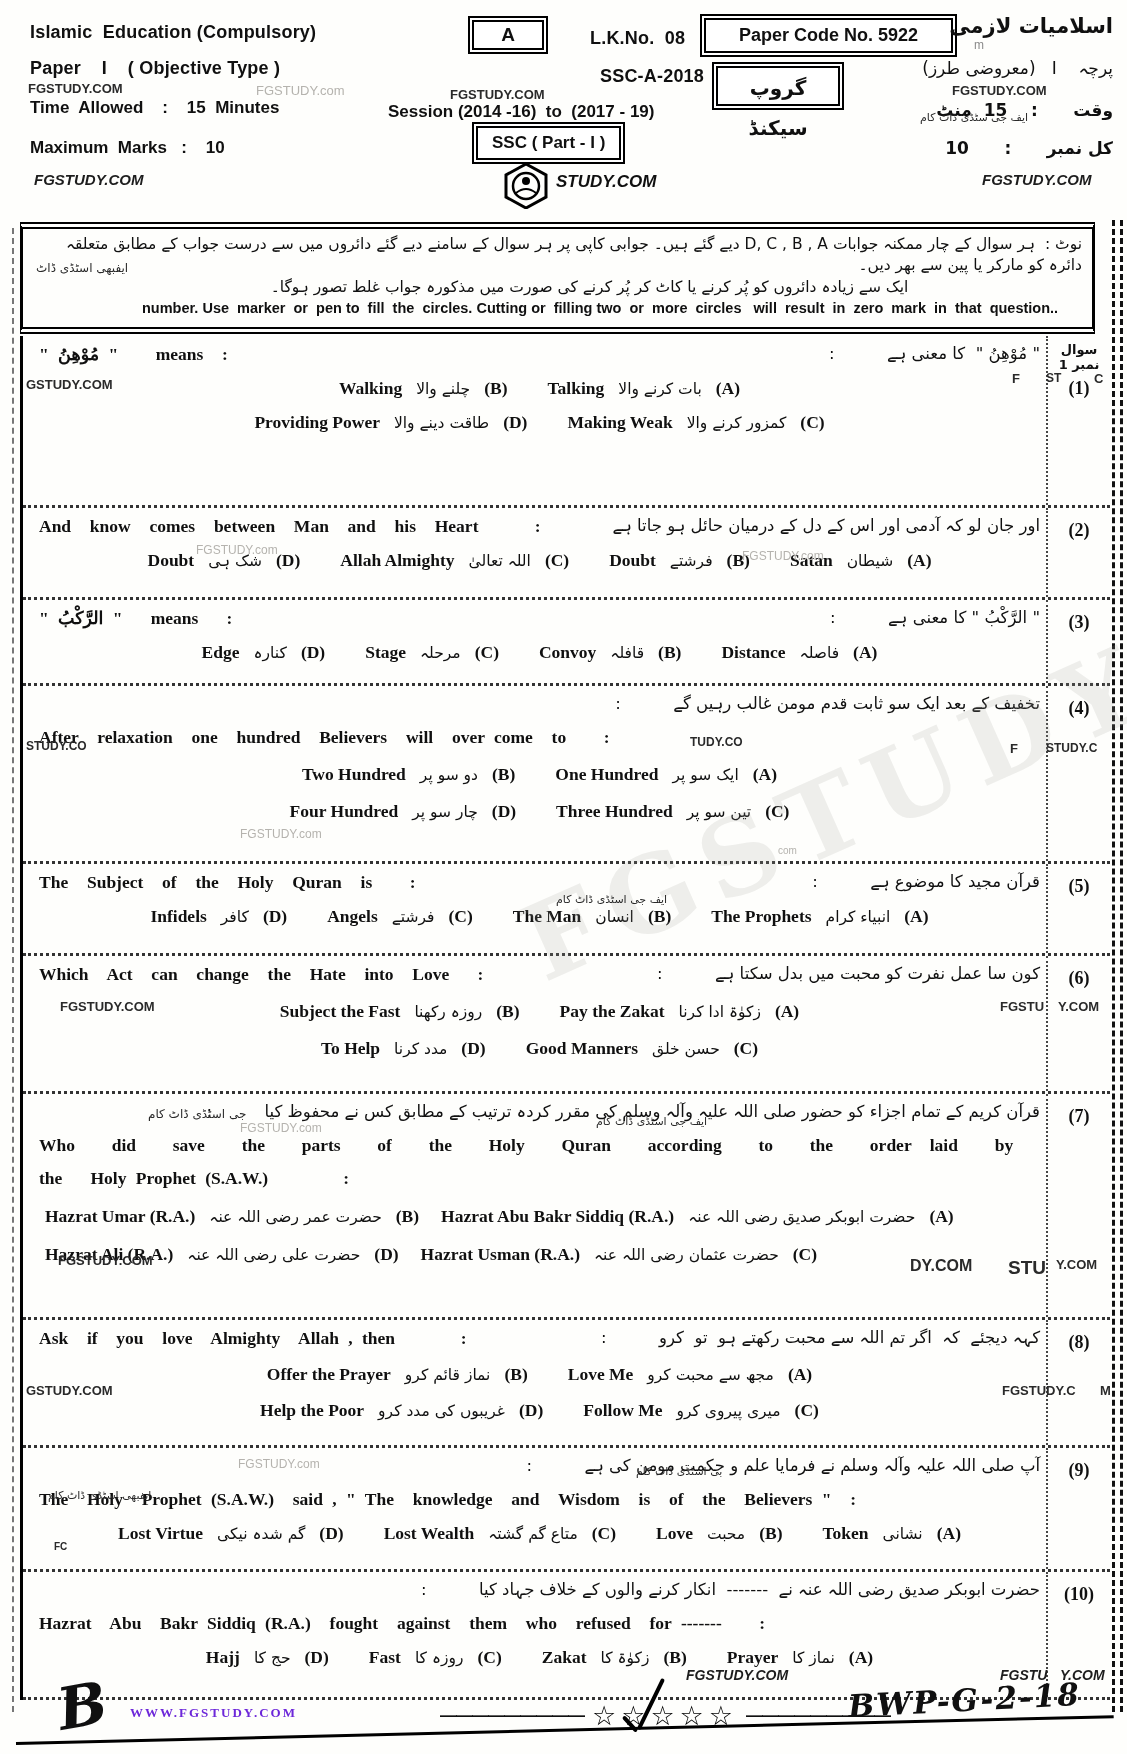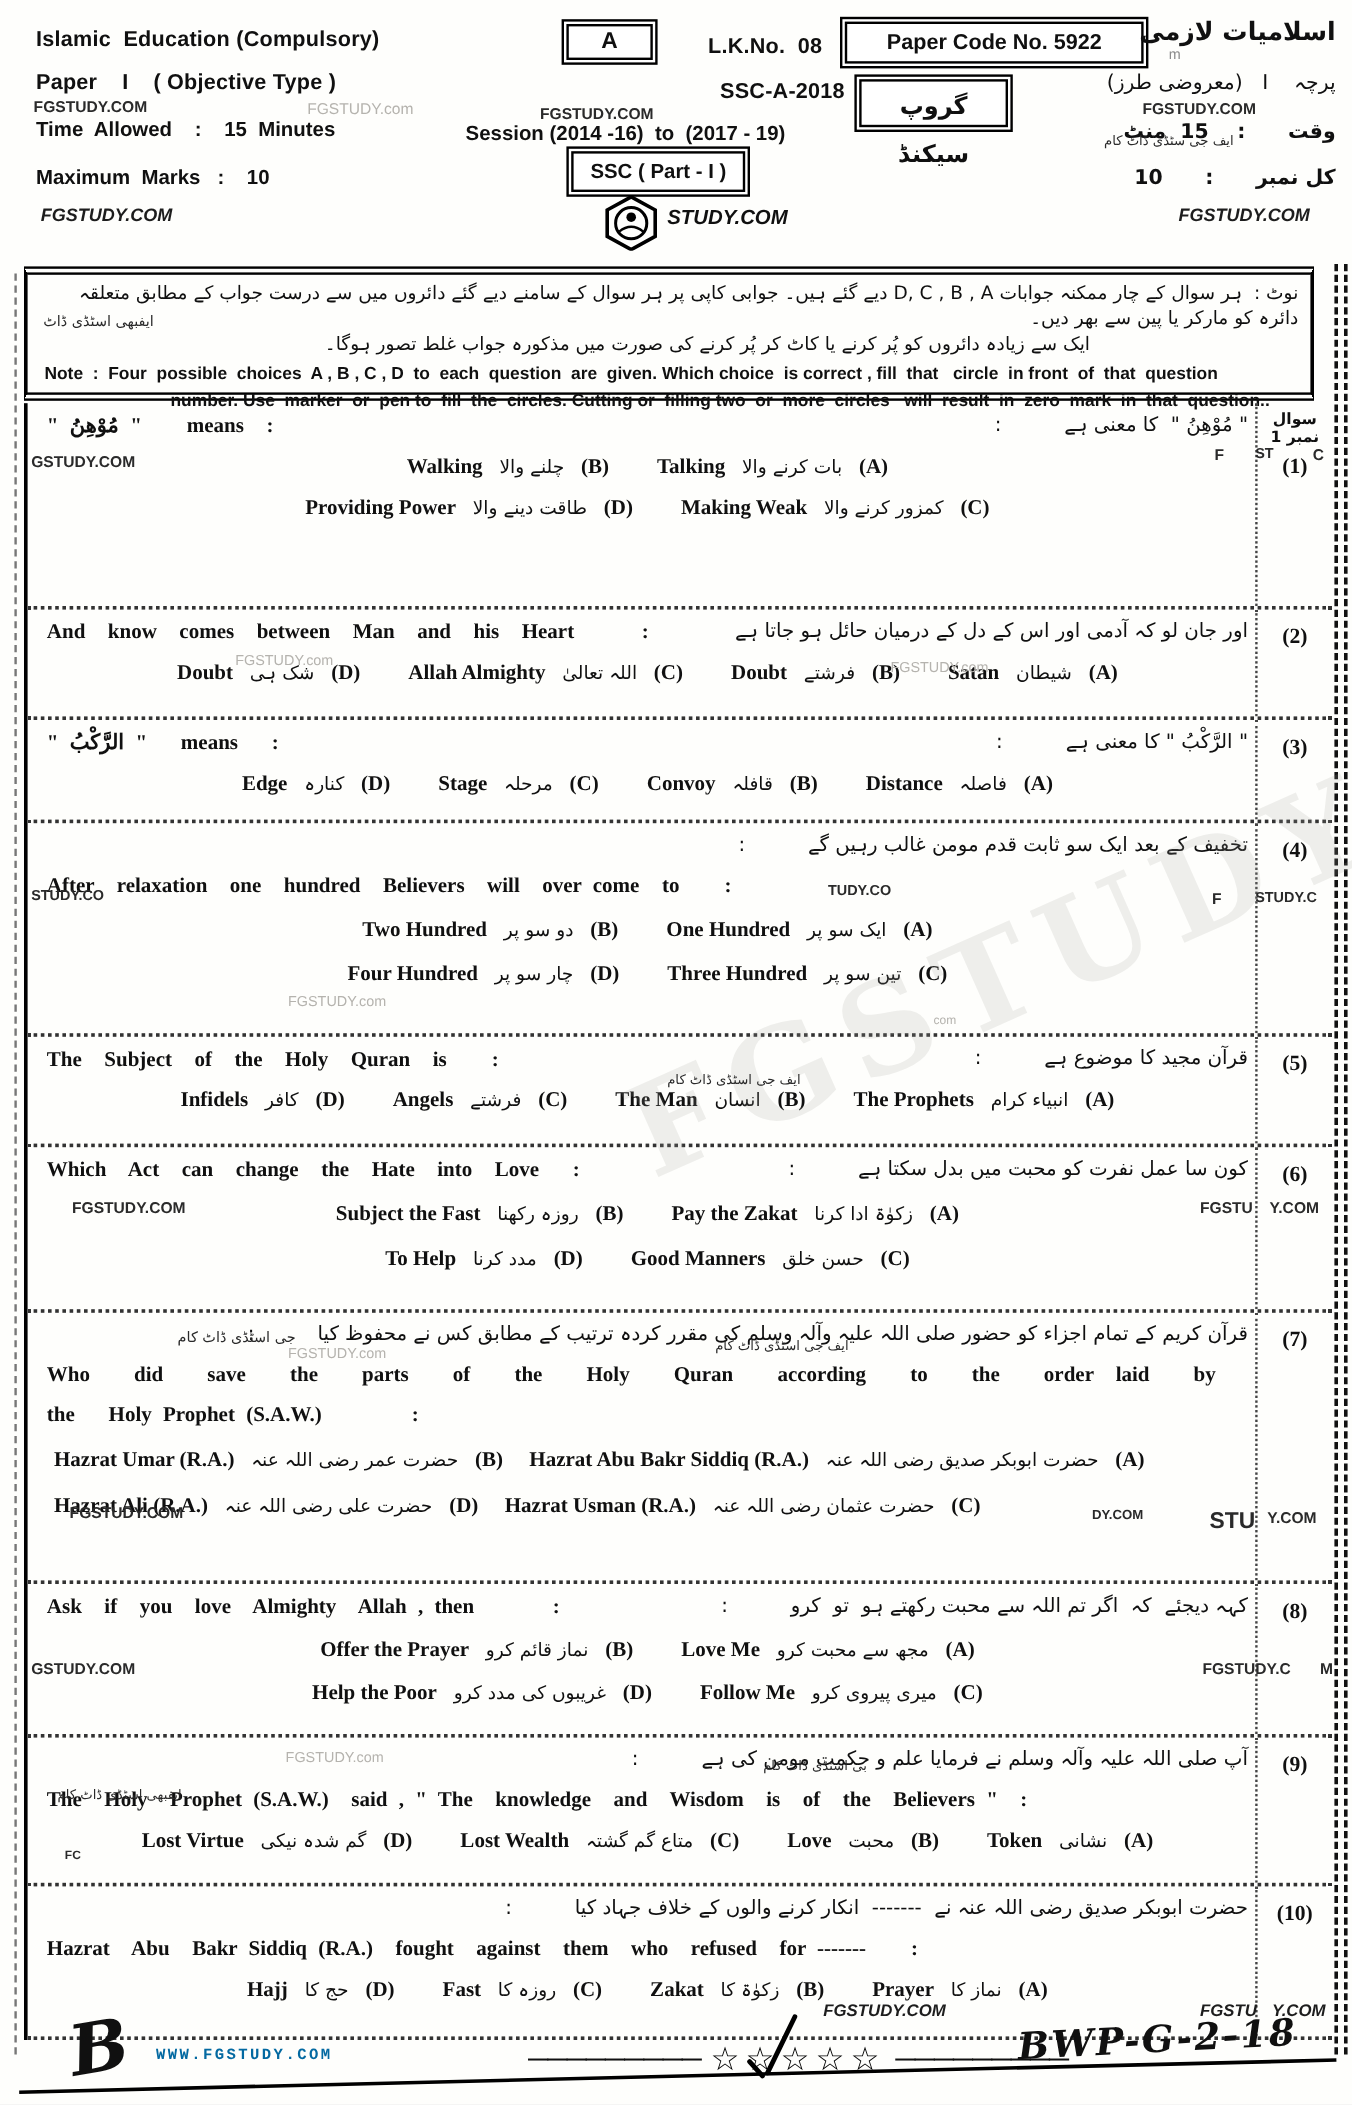--- a/index.html
+++ b/index.html
@@ -9,21 +9,21 @@
   
   .h-bold{font-weight:bold;font-size:18px;white-space:pre-wrap;letter-spacing:.2px;}
   .h-small{font-weight:bold;font-size:17px;white-space:pre-wrap;}
   .dbox{border:6px double #000;text-align:center;font-weight:bold;background:#fff;box-sizing:border-box;}
   .ur{font-family:"DejaVu Sans",sans-serif;direction:rtl;white-space:pre-wrap;}
   
   .wm{position:absolute;white-space:nowrap;line-height:1;}
   .wm.dark{font-weight:bold;color:#2a2a2a;font-family:"Liberation Sans",sans-serif;}
   .wm.itl{font-weight:bold;font-style:italic;color:#1d1d1d;font-family:"Liberation Sans",sans-serif;}
   .wm.faint{color:#b5b3ae;font-family:"Liberation Sans",sans-serif;}
-  .wm.gray{color:#0369a1;font-weight:bold;letter-spacing:2px;font-family:Liberation Mono, monospace;}
+  .wm.gray{color:#6d28d9;font-weight:bold;letter-spacing:2px;font-family:Liberation Serif, serif;}
   .wm.urwm{color:#2a2a2a;font-family:"DejaVu Sans",sans-serif;direction:rtl;}
   #big-wm{position:absolute;left:500px;top:750px;font-size:105px;font-weight:bold;
           color:rgba(160,158,152,.17);transform:rotate(-24deg);letter-spacing:14px;
           font-family:"DejaVu Serif",serif;pointer-events:none;}
   
   #note-box{position:absolute;left:20px;top:222px;width:1075px;height:112px;box-sizing:border-box;
             border-top:7px double #000;border-bottom:7px double #000;
             border-left:3px solid #000;border-right:3px solid #000;background:transparent;
             padding:5px 10px 0 14px;}
   .note-ur{font-family:"DejaVu Sans",sans-serif;direction:rtl;font-size:15.5px;white-space:pre-wrap;text-align:right;line-height:1.35;}
@@ -112,21 +112,20 @@
   </div>
 
   <div class="abs ur" style="right:14px;top:14px;font-size:21px;font-weight:bold;">اسلامیات لازمی</div>
   <div class="abs ur" style="right:14px;top:58px;font-size:17px;">پرچہ    I   (معروضی طرز)</div>
   <div class="abs ur" style="right:14px;top:100px;font-size:17px;font-weight:bold;">وقت      :    15  منٹ</div>
   <div class="abs ur" style="right:14px;top:138px;font-size:17px;font-weight:bold;">کل نمبر      :      10</div>
 
   <div id="note-box">
     <div class="note-ur">نوٹ :  ہر سوال کے چار ممکنہ جوابات D, C , B , A دیے گئے ہیں۔ جوابی کاپی پر ہر سوال کے سامنے دیے گئے دائروں میں سے درست جواب کے مطابق متعلقہ دائرہ کو مارکر یا پین سے بھر دیں۔</div>
     <div class="note-ur note-ur2">ایک سے زیادہ دائروں کو پُر کرنے یا کاٹ کر پُر کرنے کی صورت میں مذکورہ جواب غلط تصور ہوگا۔</div>
-    <div class="note-en">Note  :  Four  possible  choices  A , B , C , D  to  each  question  are  given. Which choice  is correct , fill  that   circle  in front  of  that  question</div>
     <div class="note-en note-en2">number. Use  marker  or  pen to  fill  the  circles. Cutting or  filling two  or  more  circles   will  result  in  zero  mark  in  that  question..</div>
   </div>
   <div class="wm urwm" style="left:36px;top:262px;font-size:12px;">ایفبھی اسٹڈی ڈاٹ</div>
 
   <div id="qtable">
       <div class="q-row inline n1" style="height: 172px;">
         <div class="q-main">
           <div class="q-title">
             <div class="q-en">" مُوْهِنُ "    means  :</div>
             <div class="q-ur">" مُوْهِنُ "  کا معنی ہے          :</div>
@@ -508,21 +507,21 @@
       <span class="wm faint" style="left: 240px; top: 828px; font-size: 12px;">FGSTUDY.com</span>
       <span class="wm faint" style="left: 778px; top: 846px; font-size: 10px;">com</span>
       <span class="wm urwm" style="left: 556px; top: 894px; font-size: 11px;">ایف جی اسٹڈی ڈاٹ کام</span>
       <span class="wm dark" style="left: 60px; top: 1000px; font-size: 13px;">FGSTUDY.COM</span>
       <span class="wm dark" style="left: 1000px; top: 1000px; font-size: 13px;">FGSTU</span>
       <span class="wm dark" style="left: 1058px; top: 1000px; font-size: 13px;">Y.COM</span>
       <span class="wm urwm" style="left: 148px; top: 1108px; font-size: 12px;">جی اسٹڈی ڈاٹ کام</span>
       <span class="wm faint" style="left: 240px; top: 1122px; font-size: 12px;">FGSTUDY.com</span>
       <span class="wm urwm" style="left: 596px; top: 1116px; font-size: 11px;">ایف جی اسٹڈی ڈاٹ کام</span>
       <span class="wm dark" style="left: 58px; top: 1254px; font-size: 13px;">FGSTUDY.COM</span>
-      <span class="wm dark" style="left: 866px; top: 1258px; font-size: 11px; padding-left: 44px;">DY.COM</span>
+      <span class="wm dark" style="left: 866px; top: 1258px; font-size: 16px; padding-left: 44px;">DY.COM</span>
       <span class="wm dark" style="left: 1008px; top: 1258px; font-size: 19px;">STU</span>
       <span class="wm dark" style="left: 1056px; top: 1258px; font-size: 13px;">Y.COM</span>
       <span class="wm dark" style="left: 26px; top: 1384px; font-size: 13px;">GSTUDY.COM</span>
       <span class="wm dark" style="left: 1002px; top: 1384px; font-size: 13px;">FGSTUDY.C</span>
       <span class="wm dark" style="left: 1100px; top: 1384px; font-size: 13px;">M</span>
       <span class="wm faint" style="left: 238px; top: 1458px; font-size: 12px;">FGSTUDY.com</span>
       <span class="wm urwm" style="left: 636px; top: 1466px; font-size: 11px;">بی اسٹڈی ڈاٹ کام</span>
       <span class="wm urwm" style="left: 48px; top: 1490px; font-size: 11px;">ایفبھی اسٹڈی ڈاٹ کام</span>
       <span class="wm dark" style="left: 54px; top: 1542px; font-size: 10px;">FC</span>
       <span class="wm itl" style="left: 686px; top: 1668px; font-size: 14px;">FGSTUDY.COM</span>

